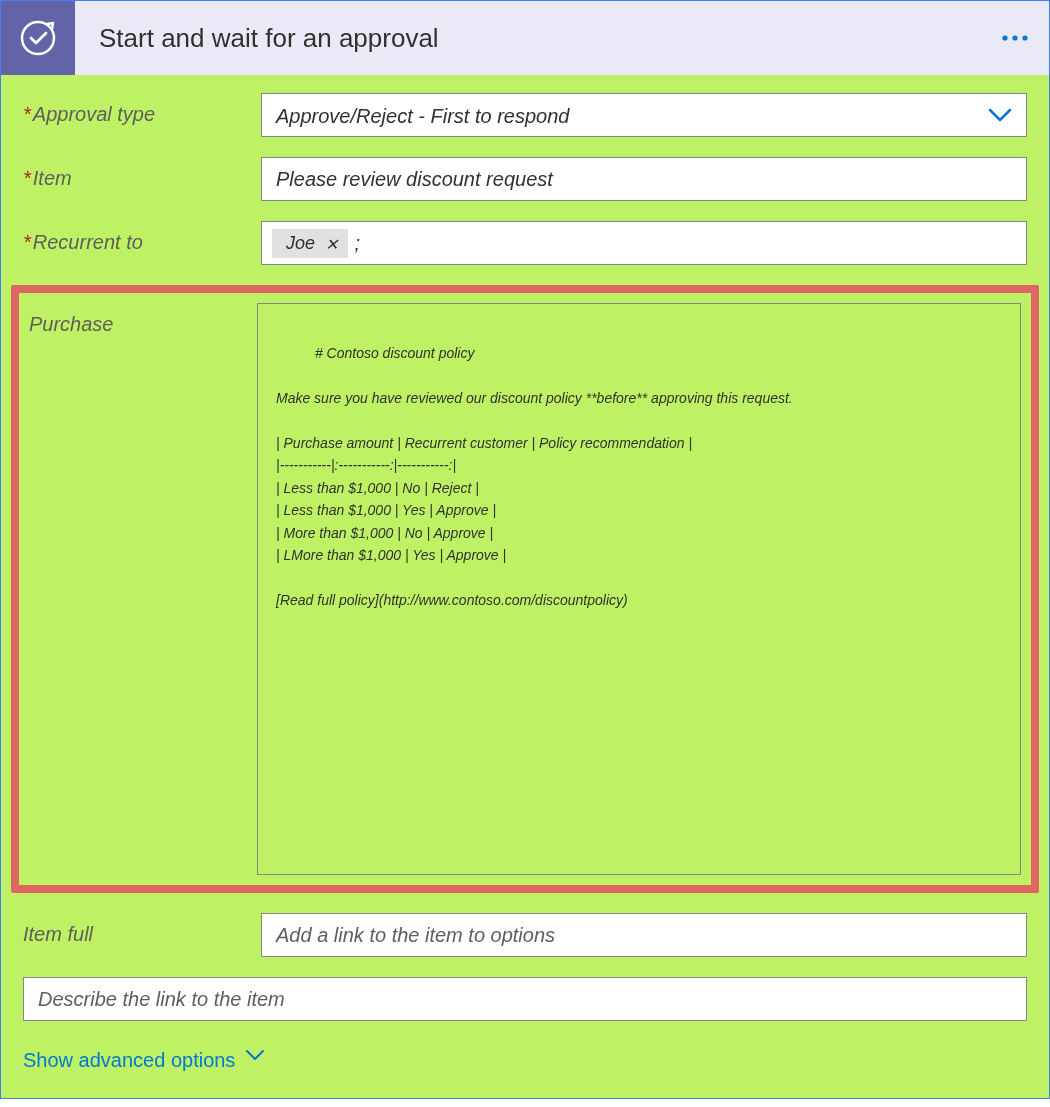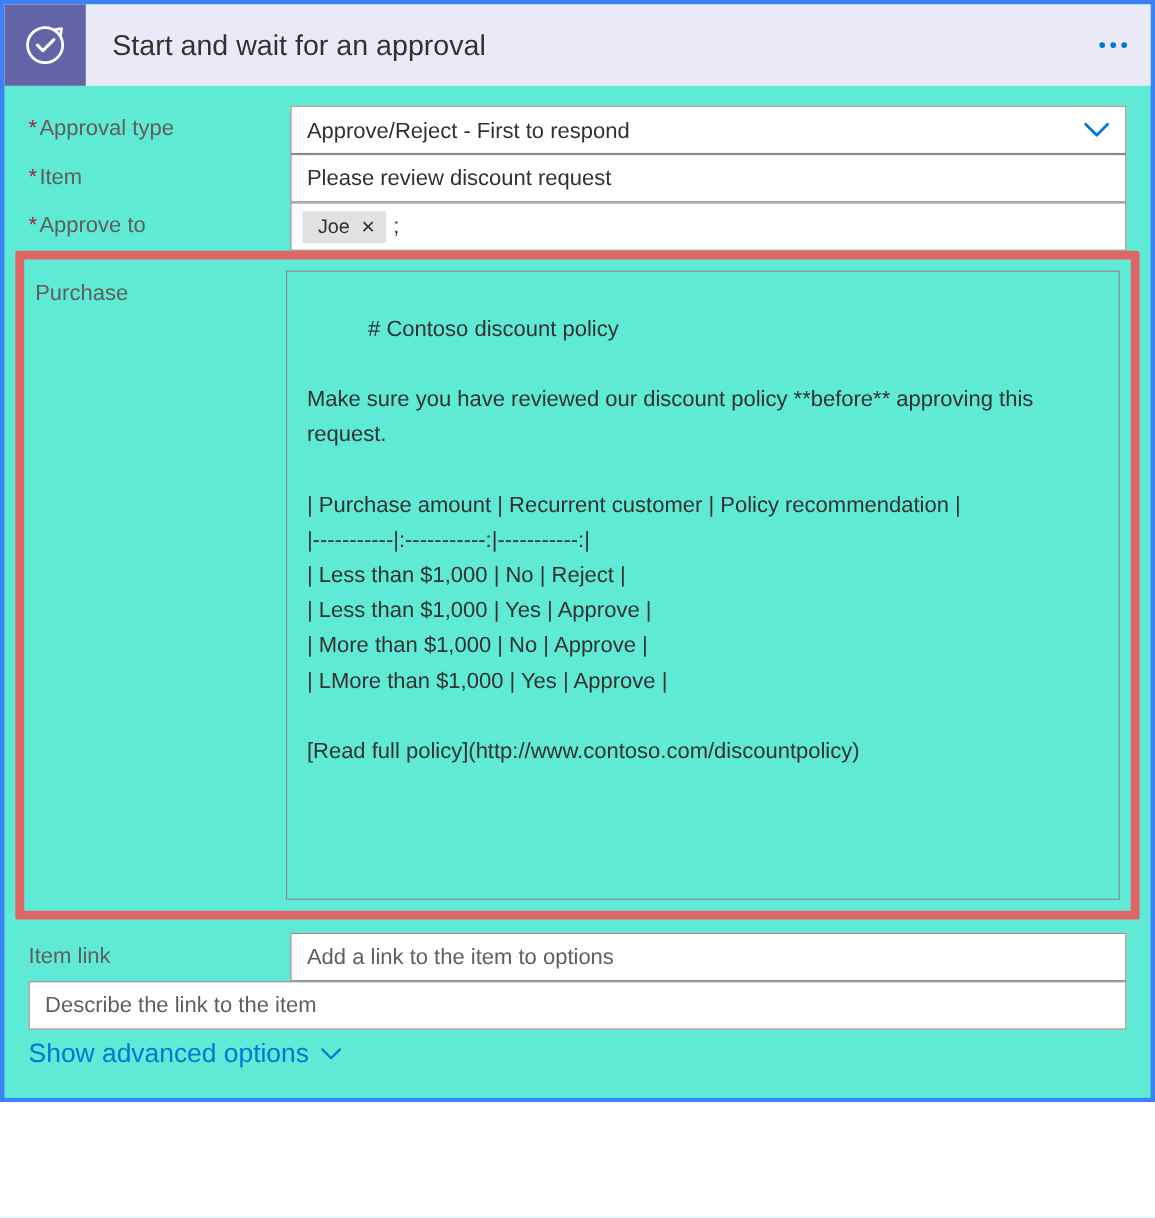--- a/index.html
+++ b/index.html
@@ -4,22 +4,22 @@
 <style>
   * { box-sizing: border-box; margin: 0; padding: 0; }
   body {
     font-family: "Segoe UI", -apple-system, BlinkMacSystemFont, sans-serif;
     font-size: 20px;
     color: #323130;
     background: #fff;
     width: 1050px;
   }
   .card {
-    border: 4px solid #3b82f6;
-    background: #5eead4;
+    border: 1px solid #3b82f6;
+    background: #bef264;
   }
   .header {
     display: flex;
     align-items: center;
     background: #e9eaf6;
     height: 74px;
     padding-right: 14px;
   }
   .header-icon {
     width: 74px;
@@ -44,21 +44,22 @@
     letter-spacing: 2px;
     font-weight: bold;
     font-size: 22px;
   }
   .body {
     padding: 18px 22px 12px 22px;
   }
   .row {
     display: flex;
     align-items: flex-start;
-    margin-bottom: 0;
+    margin-bottom: 20px;
+    font-style: italic;
   }
   .label-col {
     width: 238px;
     padding-top: 10px;
     font-size: 20px;
     color: #605e5c;
   }
   .req {
     color: #a4262c;
     margin-right: 2px;
@@ -102,43 +103,43 @@
     margin-left: 10px;
     cursor: pointer;
     font-size: 16px;
   }
   .pill-trailing {
     color: #323130;
     font-size: 20px;
   }
   .textarea-box {
     border: 1px solid #8a8886;
-    padding: 4px 18px;
+    padding: 16px 18px;
     min-height: 572px;
-    font-size: 20px;
+    font-size: 14px;
     line-height: 1.6;
     white-space: pre-wrap;
   }
   .highlight-row {
     border: 8px solid #e06666;
     padding: 10px;
     margin-left: -12px;
     margin-right: -12px;
     border-radius: 2px;
   }
   .highlight-row .label-col {
     width: 228px;
     padding-left: 0;
   }
   .footer-link {
     color: #0078d4;
-    font-size: 24px;
+    font-size: 20px;
     padding: 8px 0 14px 0;
     display: inline-flex;
-    align-items: center;
+    align-items: flex-start;
     cursor: pointer;
   }
   .footer-chevron {
     margin-left: 10px;
   }
   svg { display: block; }
 </style>
 </head>
 <body>
 
@@ -188,21 +189,21 @@
       <div class="field-col">
         <div class="field-box">
           <span>Please review discount request</span>
         </div>
       </div>
     </div>
 
     
     <div class="row">
       <div class="label-col">
-        <span class="req">*</span><span>Approve to</span>
+        <span class="req">*</span><span>Recurrent to</span>
       </div>
       <div class="field-col">
         <div class="field-box" style="padding:6px 10px;">
           <span class="pill">
             <span>Joe</span>
             <span class="pill-x">✕</span>
           </span>
           <span class="pill-trailing">;</span>
         </div>
       </div>
@@ -224,21 +225,21 @@
 | More than $1,000 | No | Approve |
 | LMore than $1,000 | Yes | Approve |
 
 [Read full policy](http://www.contoso.com/discountpolicy)</span>
         </div>
       </div>
     </div>
 
     
     <div class="row" style="margin-top:12px;">
-      <div class="label-col">Item link</div>
+      <div class="label-col">Item full</div>
       <div class="field-col">
         <div class="field-box">
           <span class="placeholder">Add a link to the item to options</span>
         </div>
       </div>
     </div>
 
     
     <div class="row">
       <div class="field-col">

